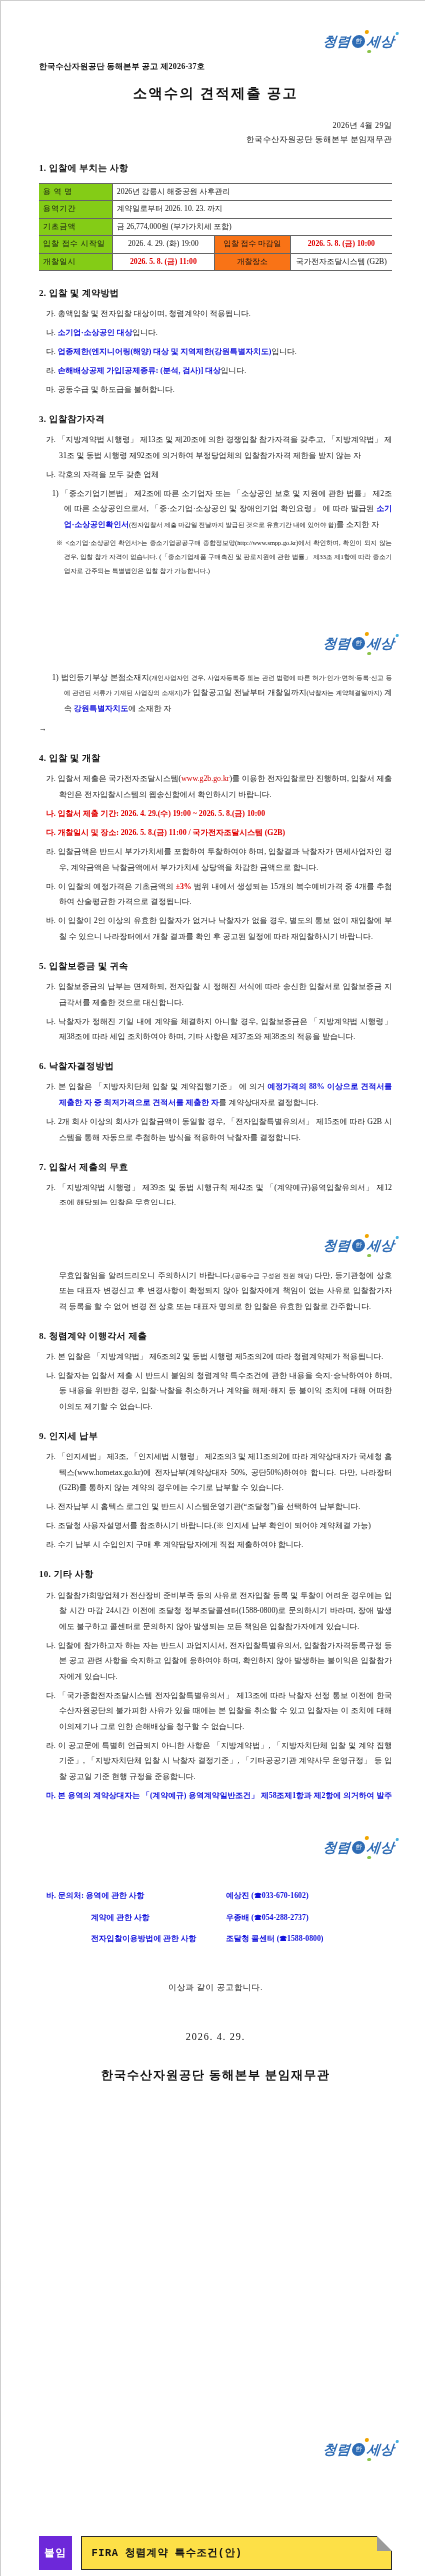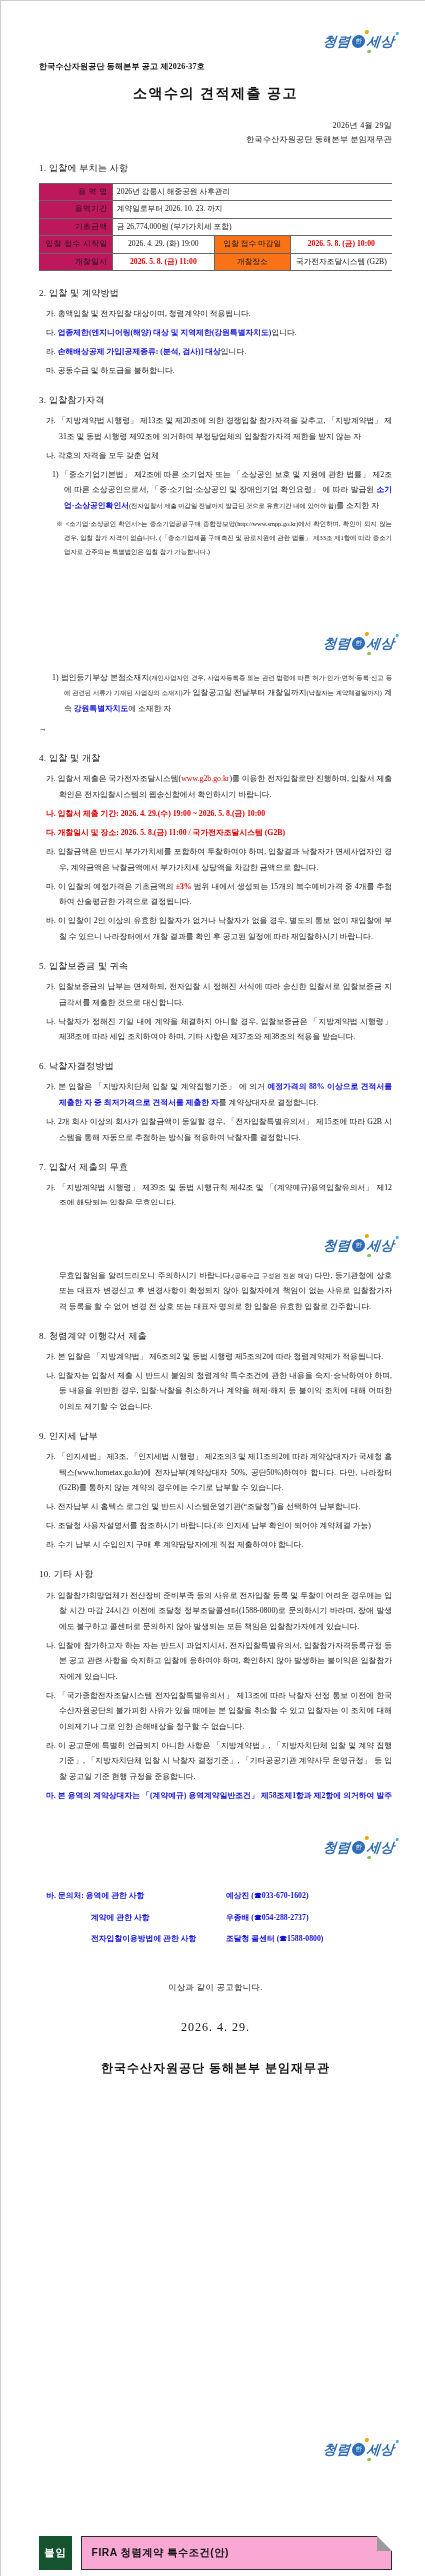--- a/index.html
+++ b/index.html
@@ -19,58 +19,58 @@
   
   .content{position:relative;}
   .c1{padding-top:31px;}
   .c2x{padding-top:34px;}
   .c3x{padding-top:30px;}
   .c4x{padding-top:49px;}
   .c5x{padding-top:98px;}
   .announce{font-size:8px;font-weight:bold;letter-spacing:0.2px;}
   .title{font-size:14px;font-weight:bold;text-align:center;letter-spacing:1.5px;margin:13.4px 0 15.5px;}
   .rightline{text-align:right;font-size:8px;line-height:14px;letter-spacing:0.3px;}
-  h2.sec{font-size:9px;font-weight:normal;margin:15.5px 0 6.2px;letter-spacing:0.3px;}
+  h2.sec{font-size:9px;font-weight:bold;margin:15.5px 0 6.2px;letter-spacing:0.3px;}
   .para{font-size:7.8px;line-height:15.5px;text-align:justify;margin:3.6px 0;}
   .p{padding-left:20px;text-indent:-13px;}
   .pp{padding-left:25px;text-indent:-12px;}
   .note{padding-left:25px;text-indent:-7.7px;font-size:6.4px;line-height:14px;}
   .cont{padding-left:20px;}
   .arrow{padding-left:0;margin:5.2px 0 1px;}
   
   .bl{color:#1414dc;font-weight:bold;}
   .rd{color:#e00000;font-weight:bold;}
   .r{color:#d40000;}
   .sm{font-size:6.3px;}
   
   table.bid{border-collapse:collapse;width:100%;margin:7.2px 0 3.1px;
             border-top:1.3px solid #000;border-bottom:1.3px solid #000;font-size:7.7px;}
   table.bid td{border:0.5px solid #666;padding:2.6px 4.1px;height:11.3px;}
   table.bid td:first-child{border-left:none;}
   table.bid td:last-child{border-right:none;}
-  td.lbl{background:#be185d;text-align:right;width:66px;letter-spacing:0.5px;}
+  td.lbl{background:#84cc16;text-align:left;width:66px;letter-spacing:0.5px;}
   td.lbl2{background:#f97316;text-align:center;width:68px;}
   td.val{text-align:left;padding-left:7.2px;}
   td.valc{text-align:center;width:95px;}
   .redcell{color:#e00000;font-weight:bold;}
   
   .contact{position:relative;color:#1414dc;font-weight:bold;line-height:20.6px;margin:1px 0;}
   .contact.first{padding-left:7.2px;}
   .contact.c23{padding-left:52px;}
   .cv{position:absolute;left:187px;text-indent:0;}
   .center-line{text-align:center;font-size:8.2px;margin-top:32px;letter-spacing:0.5px;}
-  .date-line{text-align:center;font-size:12px;margin-top:27px;letter-spacing:1px;}
+  .date-line{text-align:center;font-size:10px;margin-top:38px;letter-spacing:1px;}
   .issuer-big{text-align:center;font-size:12px;font-weight:bold;margin-top:25px;letter-spacing:1px;}
   
   .attach-row{display:flex;align-items:stretch;gap:9.3px;margin-bottom:17.5px;}
-  .attach-tag{width:33px;height:34px;background:#14532d;color:#fff;font-size:10.3px;font-weight:bold;
+  .attach-tag{width:33px;height:34px;background:#6d28d9;color:#fff;font-size:10.3px;font-weight:bold;
               display:flex;align-items:center;justify-content:center;letter-spacing:1px;flex:0 0 auto;}
-  .attach-banner{position:relative;flex:1;height:34px;background:#f9a8d4;border:1px solid #2a2a2a;
+  .attach-banner{position:relative;flex:1;height:34px;background:#fde047;border:1px solid #2a2a2a;
                  box-sizing:border-box;font-size:10.3px;font-weight:bold;display:flex;align-items:center;
-                 padding-left:9.3px;letter-spacing:0.5px;font-family:Liberation Sans, sans-serif;}
+                 padding-left:9.3px;letter-spacing:0.5px;font-family:Liberation Mono, monospace;}
   .attach-banner::after{content:"";position:absolute;top:-1px;right:-1px;width:0;height:0;
                  border-style:solid;border-width:0 15.5px 15.5px 0;border-color:#fff #fff #9a9a9a #9a9a9a;}
 </style>
 </head>
 <body>
 
 <div class="doc">
 
   <section class="page">
     <div class="logo">
@@ -115,20 +115,21 @@
           <td class="valc redcell">2026. 5. 8. (금) 11:00</td>
           <td class="lbl2">개찰장소</td>
           <td class="valc">국가전자조달시스템 (G2B)</td>
         </tr>
       </tbody>
         </table>
 
       <h2 class="sec">2. 입찰 및 계약방법</h2>
       <div>
           <div class="para p"><span>가. 총액입찰 및 전자입찰 대상이며, 청렴계약이 적용됩니다.</span></div>
+          <div class="para p"><span>나. </span><span class="bl">소기업·소상공인 대상</span><span>입니다.</span></div>
           <div class="para p"><span>다. </span><span class="bl">업종제한(엔지니어링(해양) 대상 및 지역제한(강원특별자치도)</span><span>입니다.</span></div>
           <div class="para p"><span>라. </span><span class="bl">손해배상공제 가입[공제종류: (분석, 검사)] 대상</span><span>입니다.</span></div>
           <div class="para p"><span>마. 공동수급 및 하도급을 불허합니다.</span></div>
         </div>
 
       <h2 class="sec">3. 입찰참가자격</h2>
       <div>
           <div class="para p"><span>가. 「지방계약법 시행령」 제13조 및 제20조에 의한 경쟁입찰 참가자격을 갖추고, 「지방계약법」 제31조 및 동법 시행령 제92조에 의거하여 부정당업체의 입찰참가자격 제한을 받지 않는 자</span></div>
           <div class="para p"><span>나. 각호의 자격을 모두 갖춘 업체</span></div>
           <div class="para pp"><span>1) 「중소기업기본법」 제2조에 따른 소기업자 또는 「소상공인 보호 및 지원에 관한 법률」 제2조에 따른 소상공인으로서, 「중·소기업·소상공인 및 장애인기업 확인요령」 에 따라 발급된 </span><span class="bl">소기업·소상공인확인서</span><span class="sm">(전자입찰서 제출 마감일 전날까지 발급된 것으로 유효기간 내에 있어야 함)</span><span>를 소지한 자</span></div>

